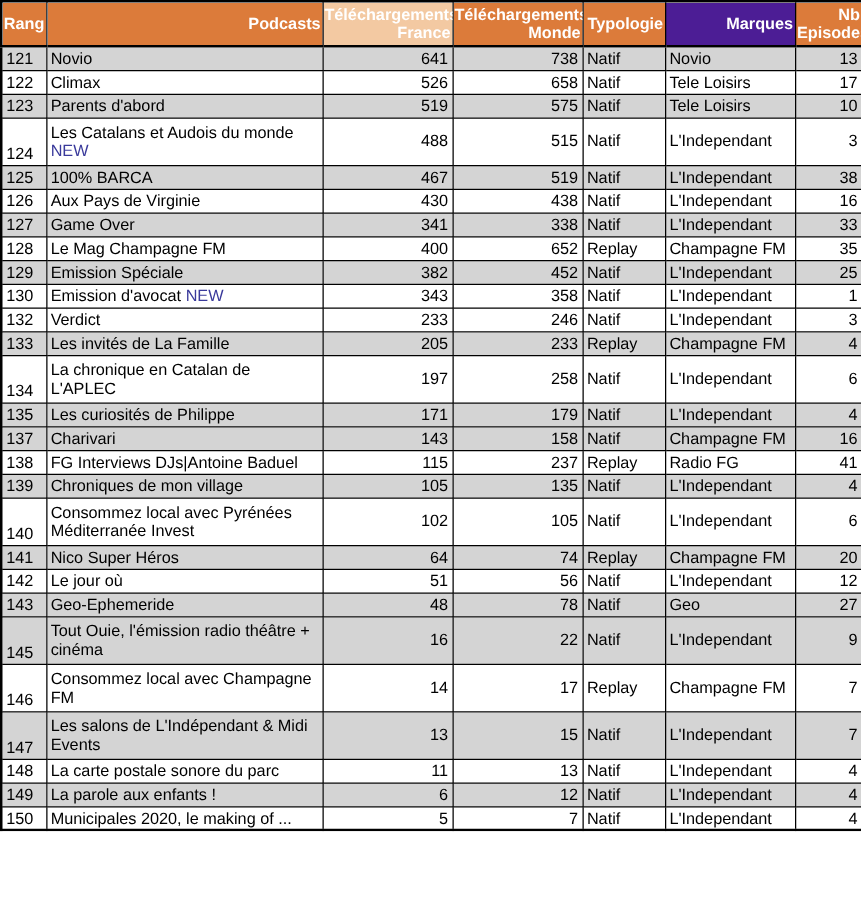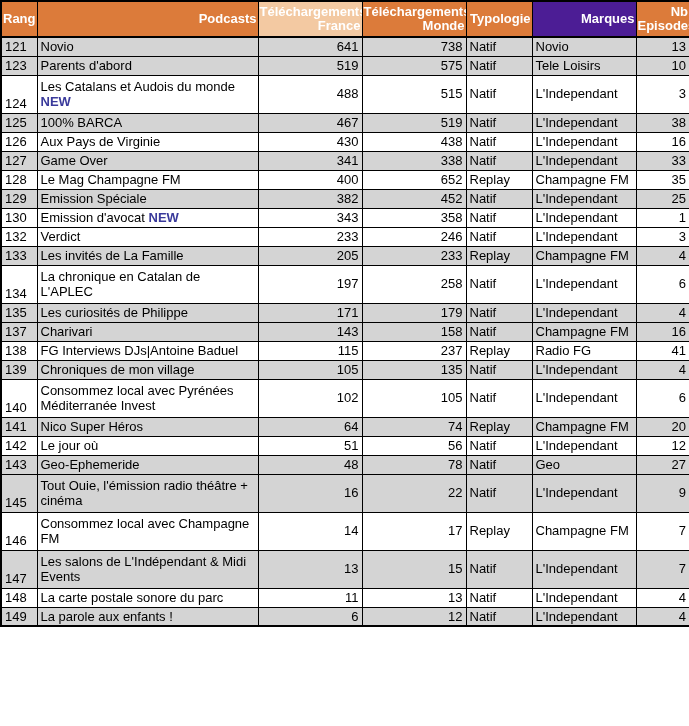--- a/index.html
+++ b/index.html
@@ -13,21 +13,21 @@
   }
   thead th.peach{background:#F3C9A2;}
   thead th.blue{background:#4c1d95;}
   tbody td{height:19px;font-size:13px;line-height:1.18;padding:0 3px;vertical-align:middle;color:#000;}
   tr.gray{background:#D4D4D4;}
   tr.white{background:#ffffff;}
   tr.tall td{height:38px;}
   td.num{text-align:right;}
   td.rang{text-align:left;vertical-align:bottom;padding-bottom:1px;}
   td.podcast{text-align:left;}
-  .new{color:#3A3A9B;font-weight:bold;}
+  .new{color:#3A3A9B;font-weight:normal;}
   col.c-rang{width:36px;}
   col.c-podcast{width:221px;}
   col.c-fr{width:104px;}
   col.c-monde{width:104px;}
   col.c-typ{width:66px;}
   col.c-marque{width:104px;}
   col.c-nb{width:54px;}
 </style>
 </head>
 <body>
@@ -57,20 +57,29 @@
     <tbody id="tbody">
         <tr class="gray">
           <td class="rang">121</td>
           <td class="podcast"><span>Novio</span></td>
           <td class="num">641</td>
           <td class="num">738</td>
           <td class="text">Natif</td>
           <td class="text">Novio</td>
           <td class="num">13</td>
         </tr>
+        <tr class="white">
+          <td class="rang">122</td>
+          <td class="podcast"><span>Climax</span></td>
+          <td class="num">526</td>
+          <td class="num">658</td>
+          <td class="text">Natif</td>
+          <td class="text">Tele Loisirs</td>
+          <td class="num">17</td>
+        </tr>
         <tr class="gray">
           <td class="rang">123</td>
           <td class="podcast"><span>Parents d'abord</span></td>
           <td class="num">519</td>
           <td class="num">575</td>
           <td class="text">Natif</td>
           <td class="text">Tele Loisirs</td>
           <td class="num">10</td>
         </tr>
         <tr class="white tall">
@@ -273,15 +282,24 @@
         </tr>
         <tr class="gray">
           <td class="rang">149</td>
           <td class="podcast"><span>La parole aux enfants !</span></td>
           <td class="num">6</td>
           <td class="num">12</td>
           <td class="text">Natif</td>
           <td class="text">L'Independant</td>
           <td class="num">4</td>
         </tr>
+        <tr class="white">
+          <td class="rang">150</td>
+          <td class="podcast"><span>Municipales 2020, le making of ...</span></td>
+          <td class="num">5</td>
+          <td class="num">7</td>
+          <td class="text">Natif</td>
+          <td class="text">L'Independant</td>
+          <td class="num">4</td>
+        </tr>
       </tbody>
   </table>
 </div>
 
 </body></html>

